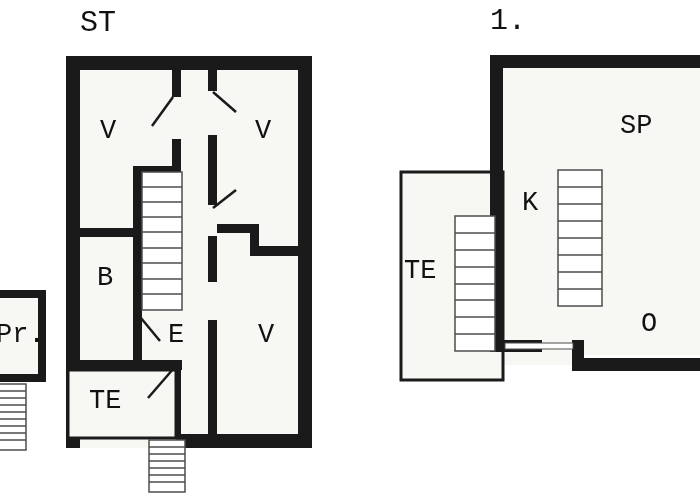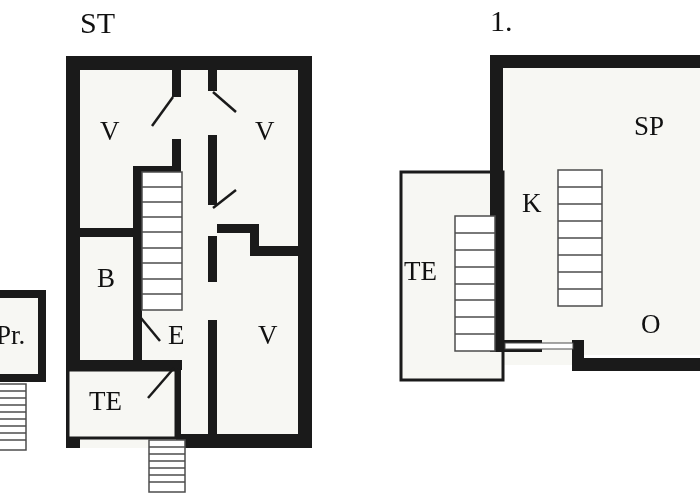--- a/index.html
+++ b/index.html
@@ -6,21 +6,21 @@
   body{
     width:700px;height:500px;
     background:#ffffff;
     font-family:"Liberation Sans", sans-serif;
     overflow:hidden;
   }
   #stage{position:relative;width:700px;height:500px;background:#ffffff;}
   #floorplan-svg{position:absolute;left:0;top:0;width:700px;height:500px;display:block;}
   .plan-label{
     position:absolute;
-    font-family:Liberation Serif, serif;
+    font-family:Liberation Mono, monospace;
     color:#111111;
     white-space:nowrap;
     line-height:1;
     user-select:none;
   }
   .title-label{font-size:30px;}
   .room-label{font-size:27px;}
 </style>
 </head>
 <body>
@@ -173,18 +173,18 @@
   <div class="plan-label room-label" style="left:100px;top:118px;">V</div>
   <div class="plan-label room-label" style="left:255px;top:118px;">V</div>
   <div class="plan-label room-label" style="left:97px;top:265px;">B</div>
   <div class="plan-label room-label" style="left:168px;top:322px;">E</div>
   <div class="plan-label room-label" style="left:258px;top:322px;">V</div>
   <div class="plan-label room-label" style="left:89px;top:388px;">TE</div>
   <div class="plan-label room-label" style="left:-4px;top:322px;">Pr.</div>
 
   <div class="plan-label title-label" style="left:490px;top:6px;">1.</div>
 
-  <div class="plan-label room-label" style="left:634px;top:113px;">SP</div>
+  <div class="plan-label room-label" style="left:620px;top:113px;">SP</div>
   <div class="plan-label room-label" style="left:522px;top:190px;">K</div>
   <div class="plan-label room-label" style="left:641px;top:311px;">O</div>
   <div class="plan-label room-label" style="left:404px;top:258px;">TE</div>
 
 </div>
 
 </body></html>

